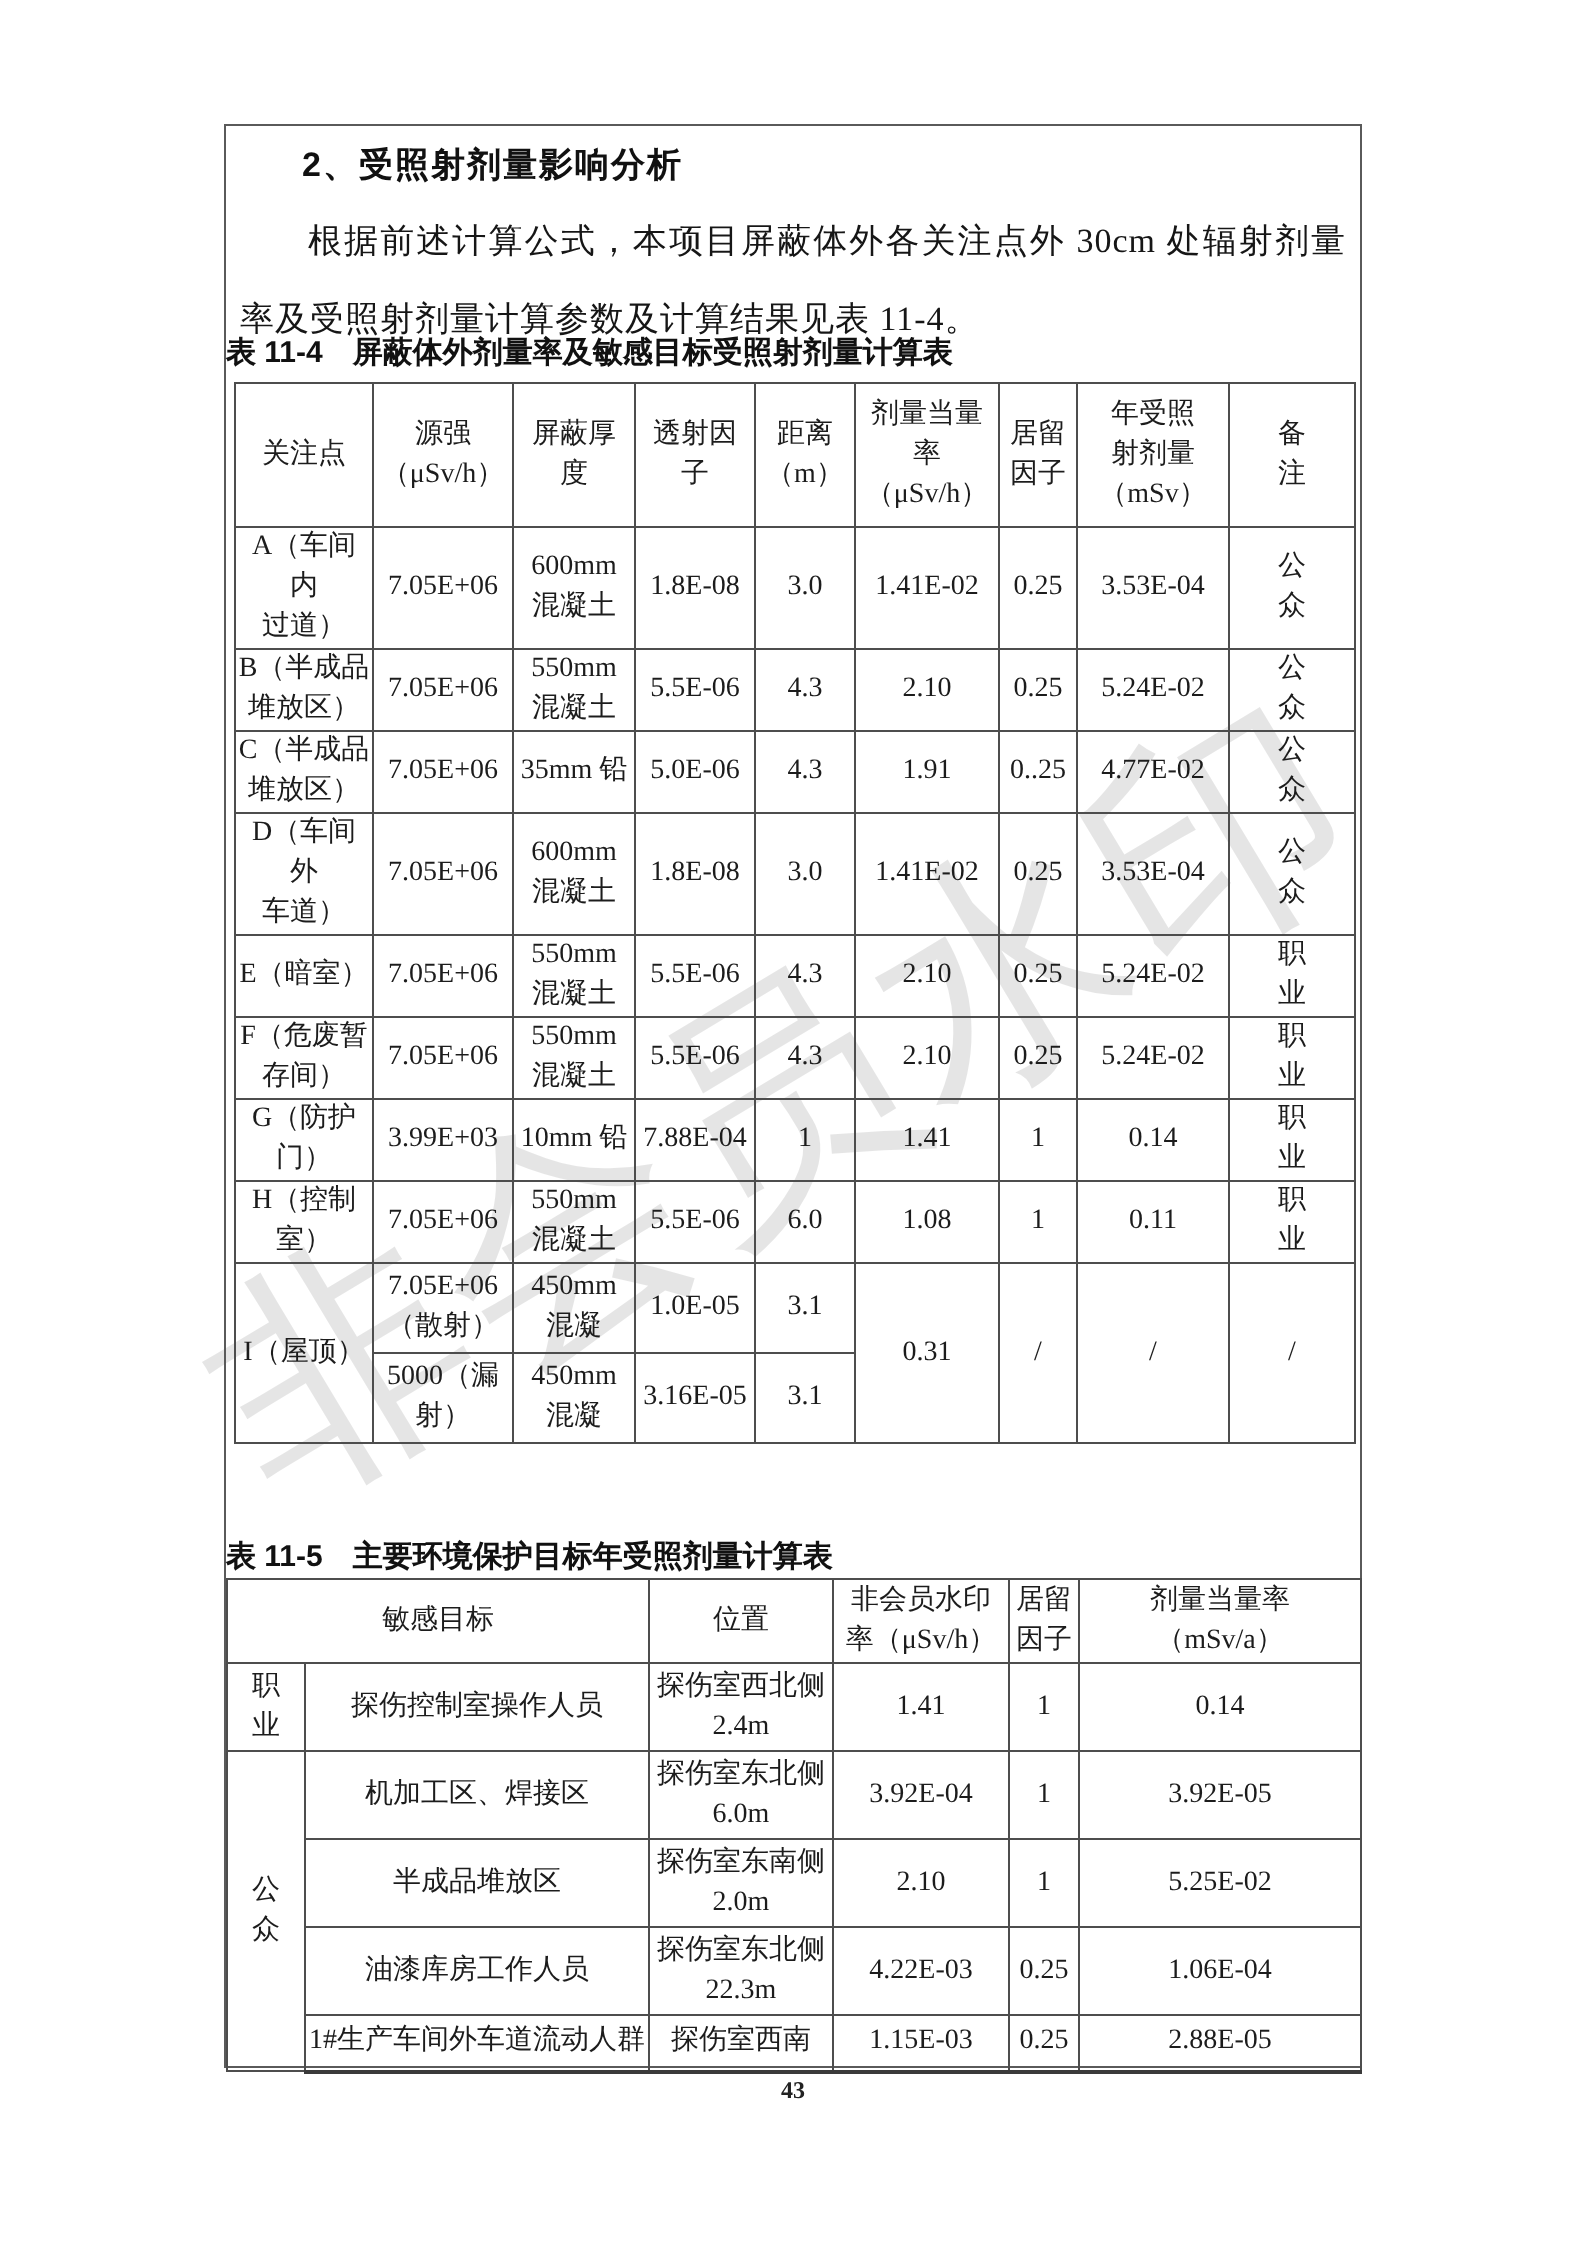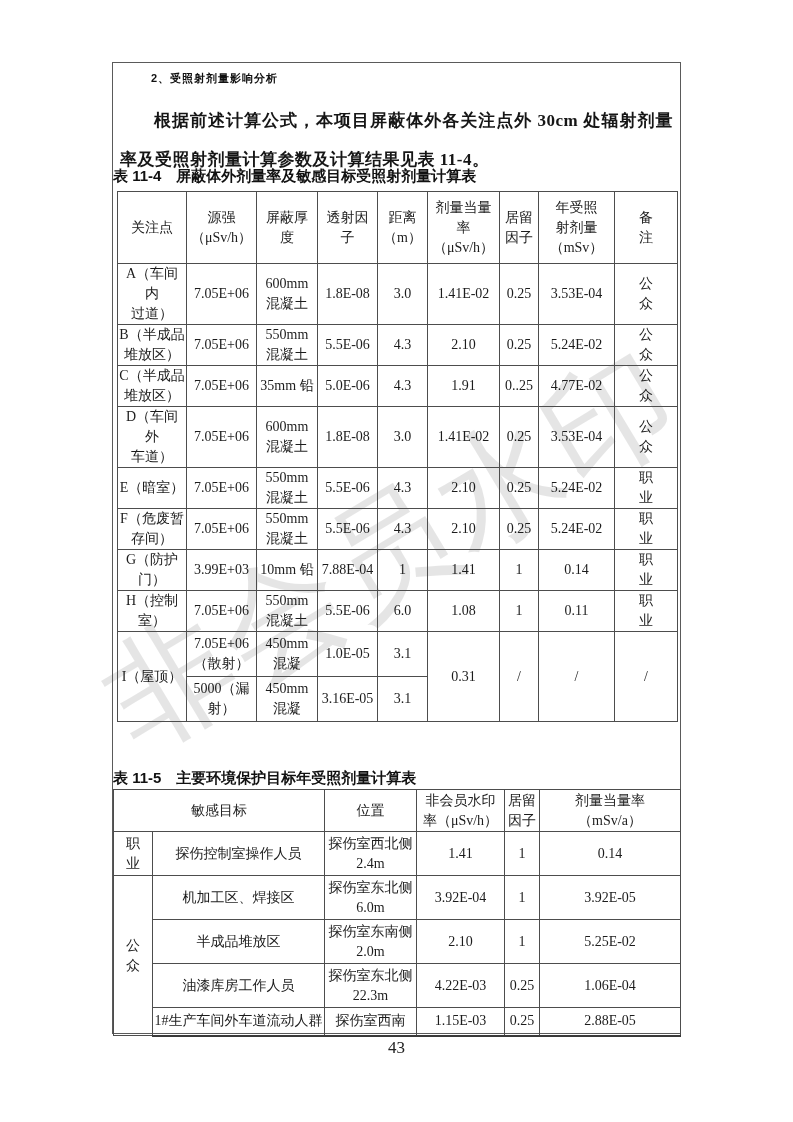--- a/index.html
+++ b/index.html
@@ -17,26 +17,26 @@
     transform:rotate(-31deg); transform-origin:center center;
     z-index:0; user-select:none;
   }
   .frame {
     position:absolute; left:112px; top:62px; width:569px; height:972px;
     border:1px solid #5a5a5a; z-index:1;
   }
   .heading {
     position:absolute; top:8px; left:38px;
     font-family:"Liberation Sans","DejaVu Sans",sans-serif;
-    font-weight:bold; font-size:11px; letter-spacing:1px; color:#111;
+    font-weight:bold; font-size:17px; letter-spacing:1px; color:#111;
   }
   .para {
     position:absolute; left:7px; right:7px;
     font-size:17px; line-height:39px; text-align:justify;
-    text-indent:2em; letter-spacing:0.5px; color:#161616;font-weight:bold;
+    text-indent:2em; letter-spacing:0.5px; color:#161616;
   }
   .para1 { top:38px; }
   .para2 { top:672px; }
   .caption {
     position:absolute; left:0; width:100%; text-align:left;
     font-family:"Liberation Sans","DejaVu Sans",sans-serif;
     font-weight:bold; font-size:15px; color:#111;
   }
   .caption1 { top:104px; }
   .caption2 { top:706px; }
@@ -56,21 +56,21 @@
   .t1 tr.sub  { height:45px; }
   .t2 tr.hdr2 { height:42px; }
   .t2 tr.row2 { height:44px; }
   .t2 tr.last { height:28px; }
   .t2 tr.last td { border-bottom:2px solid #3a3a3a;margin-top:20px; }
   .t1 td.note { padding:0 20px; }
   .t2 td.grp  { padding:0 11px; }
   .nowrap { white-space:nowrap !important; }
   .pagenum {
     position:absolute; left:0; top:1038px; width:100%;
-    text-align:center; font-size:17px; color:#222;
+    text-align:center; font-size:12px; color:#222;font-weight:bold;
   }
 </style>
 </head>
 <body>
 
 <div class="page">
 
   <div class="watermark">非会员水印</div>
 
   <div class="frame">

